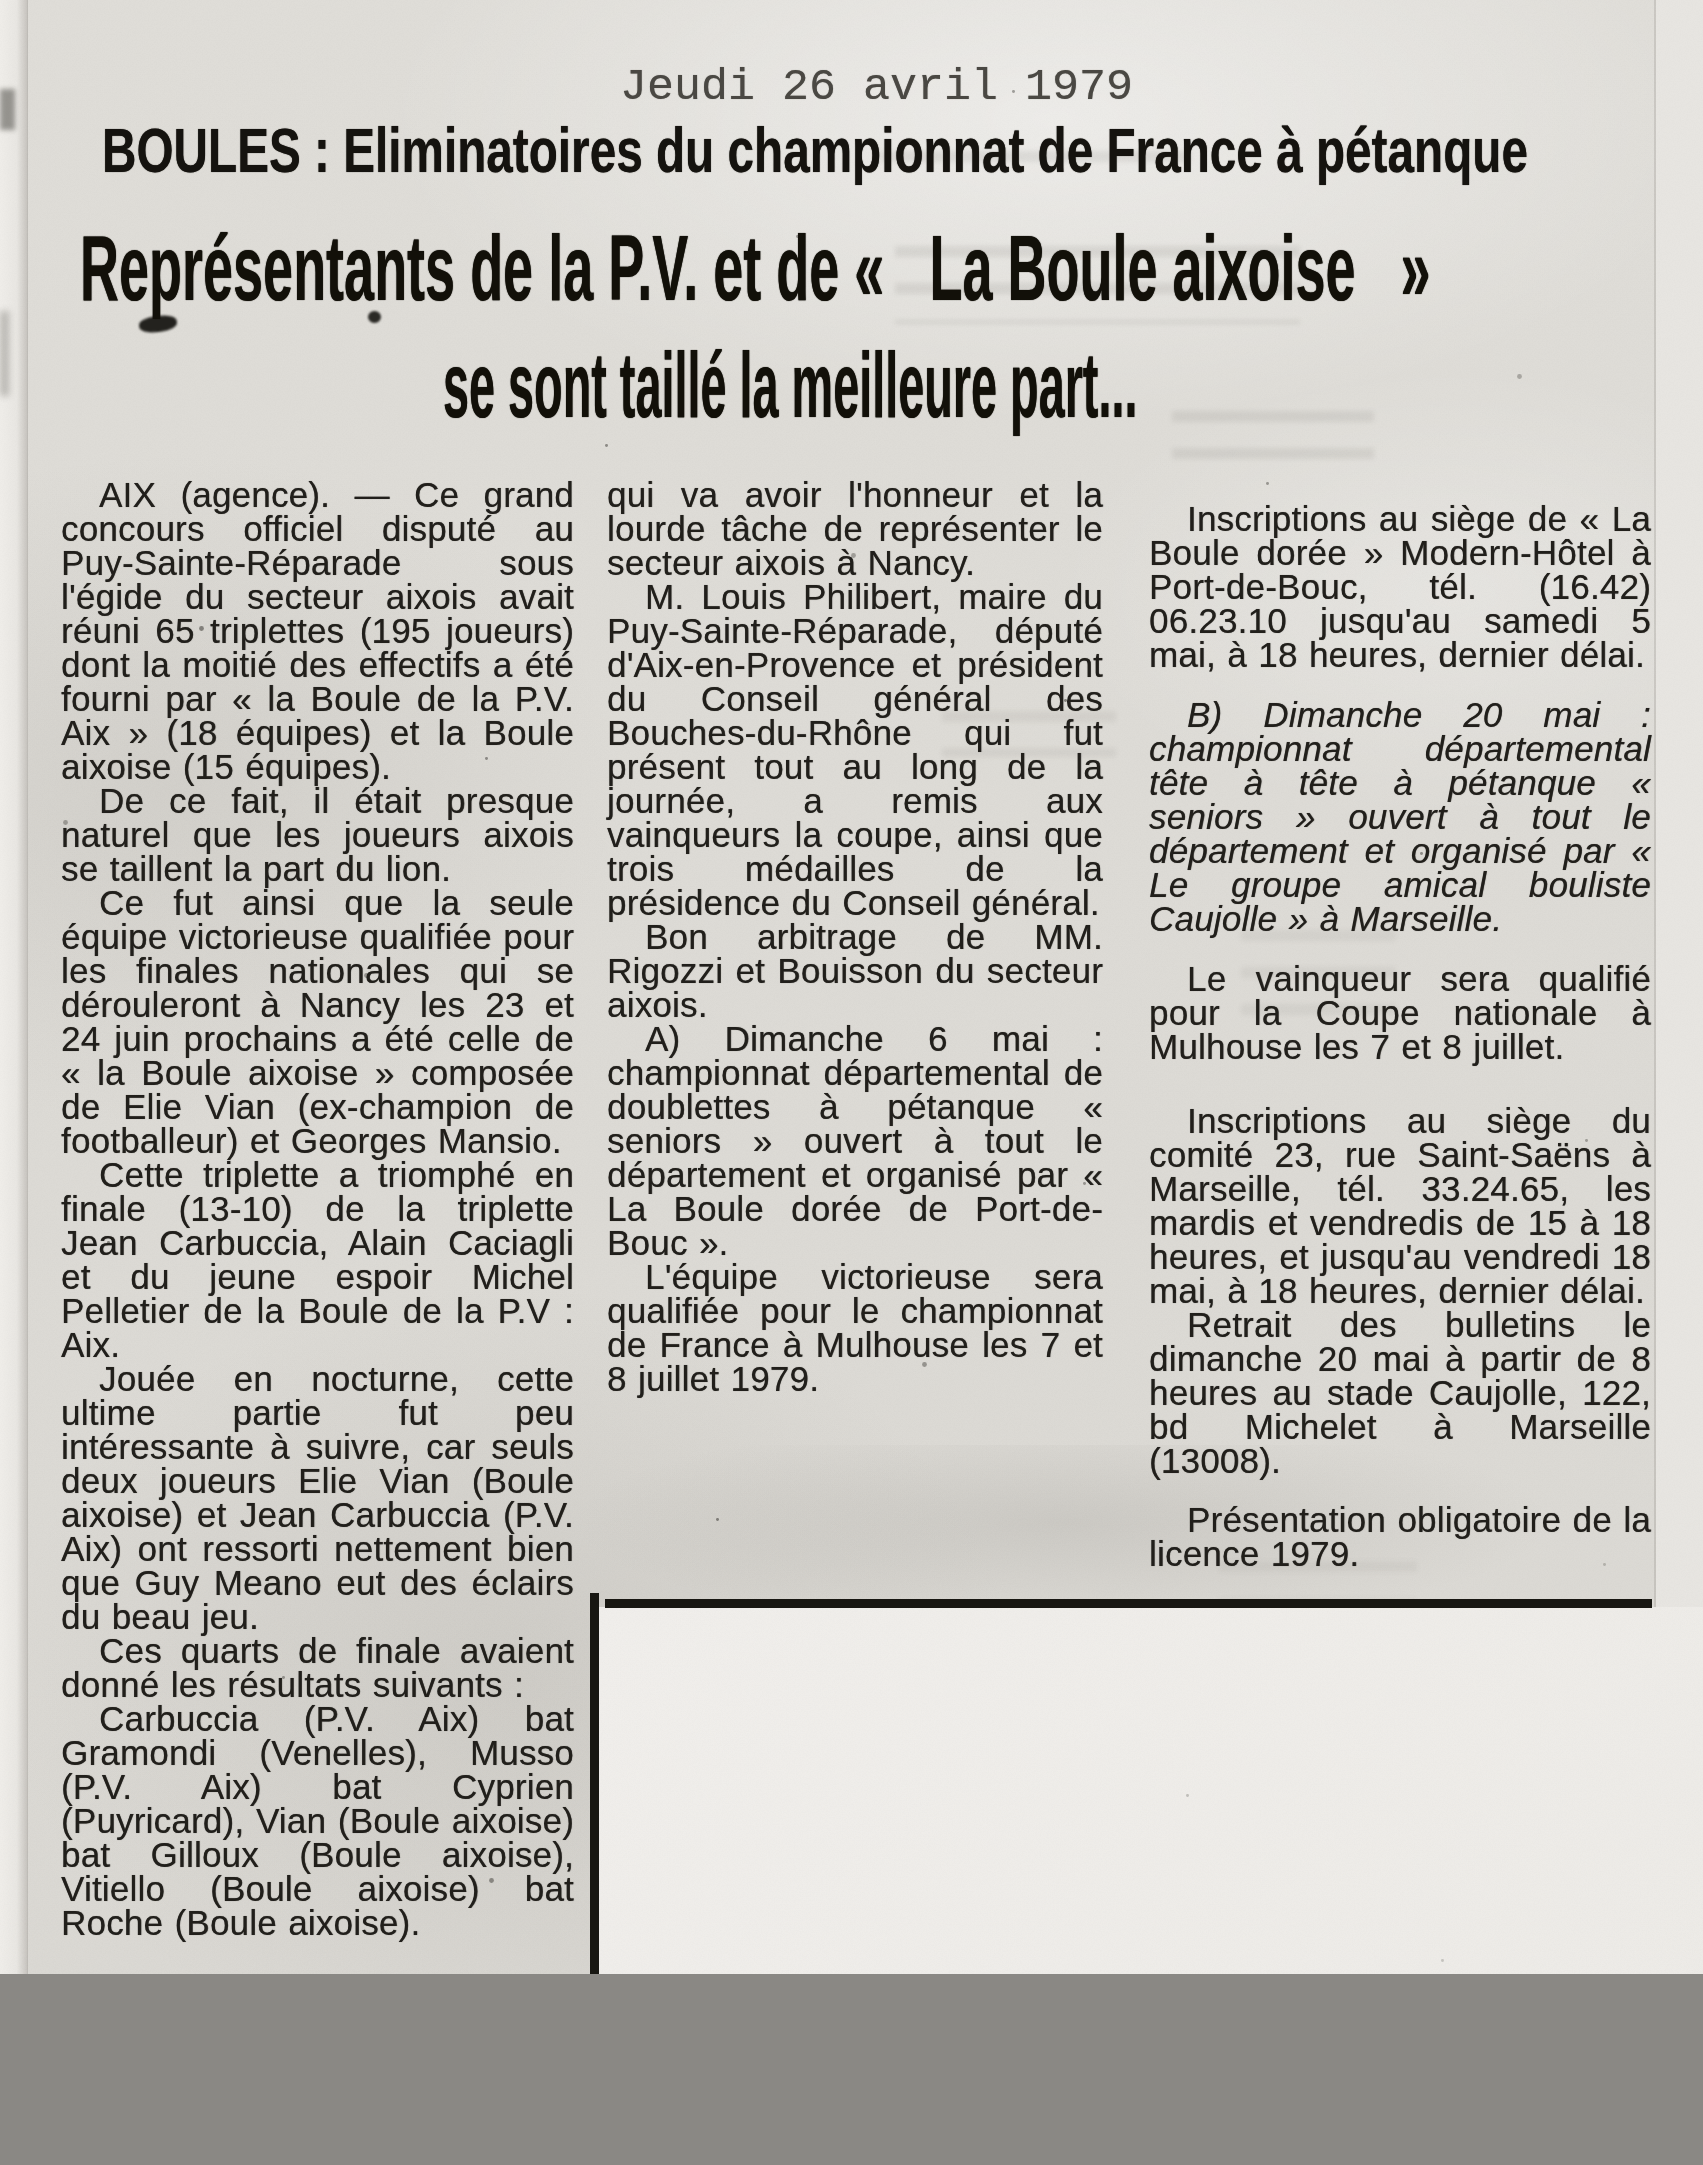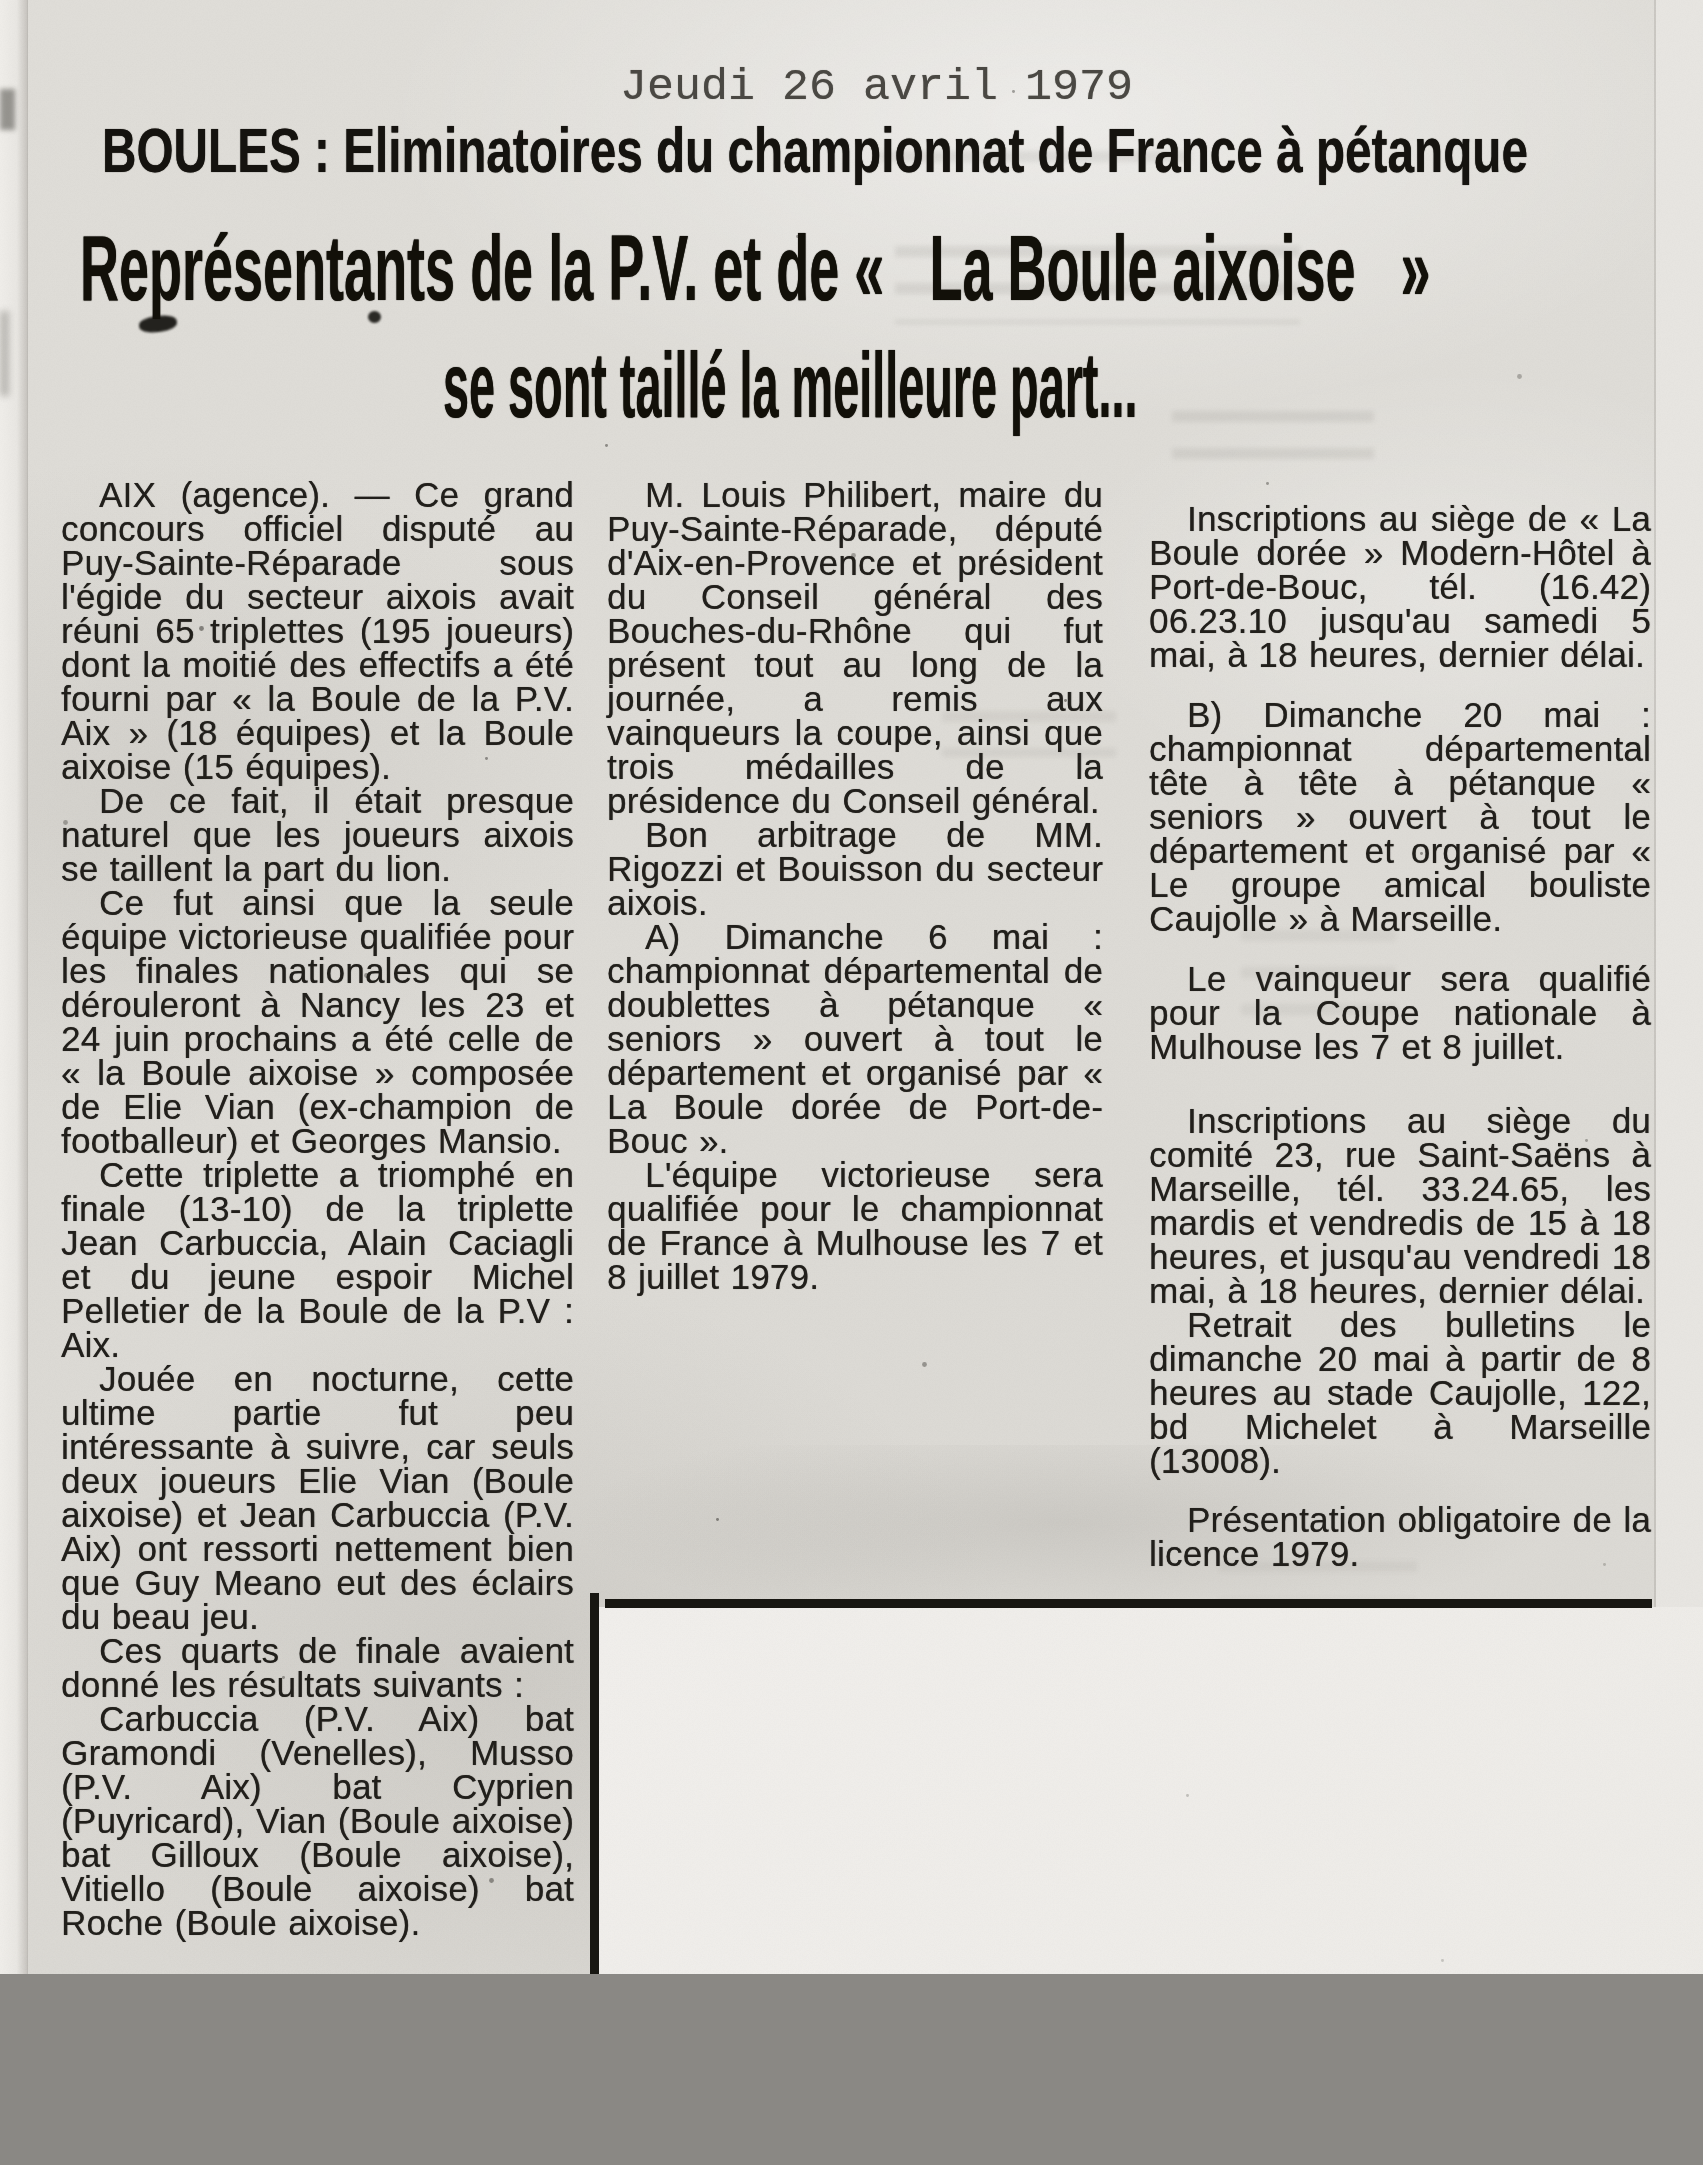--- a/index.html
+++ b/index.html
@@ -39,21 +39,21 @@
     transform-origin:0 0;text-shadow:0 0 0.9px #14120c;}
   .h1{left:80px;top:222px;font-size:60px;transform:scale(.90,1.55);}
   .h2{left:443px;top:339px;font-size:60px;transform:scale(.78,1.55);}
   
   .col{font-size:35px;line-height:34px;text-align:justify;color:#211f1b;
     letter-spacing:0.2px;word-spacing:1.4px;
     text-shadow:0.3px 0.3px 0.7px rgba(30,28,24,.75);
     -webkit-hyphens:auto;hyphens:auto;}
   .col p{margin:0;text-indent:38px;}
   .col p.cont{text-indent:0;}
-  .col p.gap28{margin-top:26px;} .col p.gap25{margin-top:26px;}
+  .col p.gap28{margin-top:26px;font-style:italic;} .col p.gap25{margin-top:26px;}
   .col p.gap34{margin-top:40px;} .col p.gap14{margin-top:25px;}
   .col1{left:61px;top:478px;width:513px;}
   .col2{left:607px;top:478px;width:496px;}
   .col3{left:1149px;top:502px;width:502px;}
   
   .blob1{left:139px;top:316px;width:38px;height:16px;background:#23221e;
     border-radius:45%;transform:rotate(-7deg);filter:blur(0.9px);}
   .blob2{left:368px;top:311px;width:13px;height:12.2px;background:#2b2a26;
     border-radius:50%;filter:blur(0.9px);}
   .edge-smudge1{left:0;top:89px;width:15px;height:41px;background:#504e49;
@@ -122,20 +122,21 @@
     <p>De ce fait, il était presque naturel que les joueurs aixois se taillent la part du lion.</p>
     <p>Ce fut ainsi que la seule équipe victorieuse qualifiée pour les finales nationales qui se dérouleront à Nancy les 23 et 24 juin prochains a été celle de « la Boule aixoise » composée de Elie Vian (ex-champion de footballeur) et Georges Mansio.</p>
     <p>Cette triplette a triomphé en finale (13-10) de la triplette Jean Carbuccia, Alain Caciagli et du jeune espoir Michel Pelletier de la Boule de la P.V : Aix.</p>
     <p>Jouée en nocturne, cette ultime partie fut peu intéressante à suivre, car seuls deux joueurs Elie Vian (Boule aixoise) et Jean Carbuccia (P.V. Aix) ont ressorti nettement bien que Guy Meano eut des éclairs du beau jeu.</p>
     <p>Ces quarts de finale avaient donné les résultats suivants :</p>
     <p>Carbuccia (P.V. Aix) bat Gramondi (Venelles), Musso (P.V. Aix) bat Cyprien (Puyricard), Vian (Boule aixoise) bat Gilloux (Boule aixoise), Vitiello (Boule aixoise) bat Roche (Boule aixoise).</p>
 
   </div>
 
   <div class="abs col col2" lang="fr">
+    <p class="cont">qui va avoir l'honneur et la lourde tâche de représenter le secteur aixois à Nancy.</p>
     <p>M. Louis Philibert, maire du Puy-Sainte-Réparade, député d'Aix-en-Provence et président du Conseil général des Bouches-du-Rhône qui fut présent tout au long de la journée, a remis aux vainqueurs la coupe, ainsi que trois médailles de la présidence du Conseil général.</p>
     <p>Bon arbitrage de MM. Rigozzi et Bouisson du secteur aixois.</p>
     <p>A) Dimanche 6 mai : championnat départemental de doublettes à pétanque « seniors » ouvert à tout le département et organisé par « La Boule dorée de Port-de-Bouc ».</p>
     <p>L'équipe victorieuse sera qualifiée pour le championnat de France à Mulhouse les 7 et 8 juillet 1979.</p>
   </div>
 
   <div class="abs col col3" lang="fr">
     <p>Inscriptions au siège de « La Boule dorée » Modern-Hôtel à Port-de-Bouc, tél. (16.42) 06.23.10 jusqu'au samedi 5 mai, à 18 heures, dernier délai.</p>
     <p class="gap28">B) Dimanche 20 mai : championnat départemental tête à tête à pétanque « seniors » ouvert à tout le département et organisé par « Le groupe amical bouliste Caujolle » à Marseille.</p>
     <p class="gap25">Le vainqueur sera qualifié pour la Coupe nationale à Mulhouse les 7 et 8 juillet.</p>

